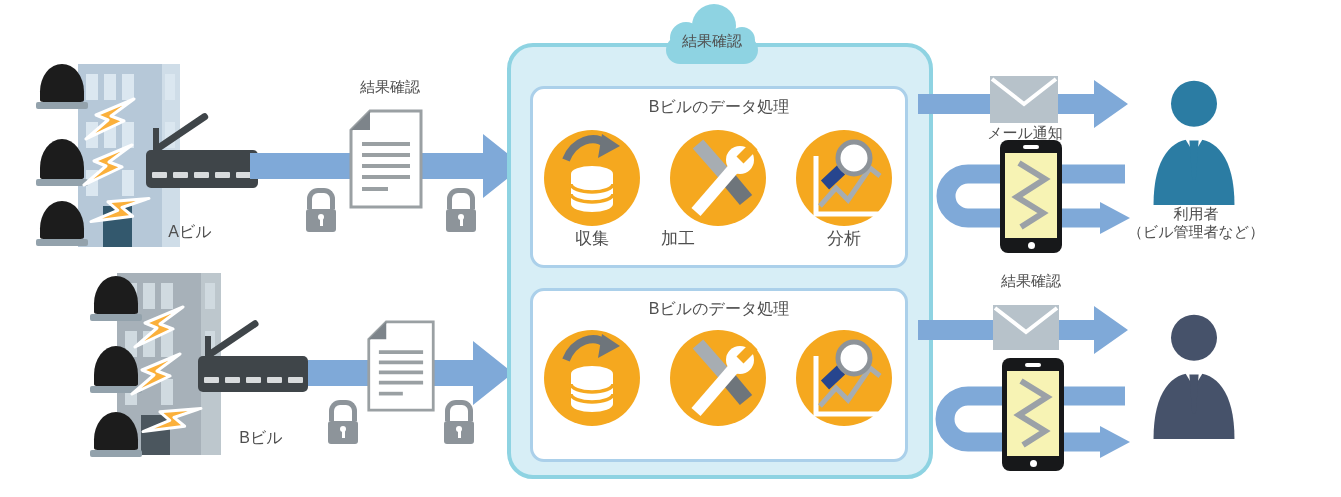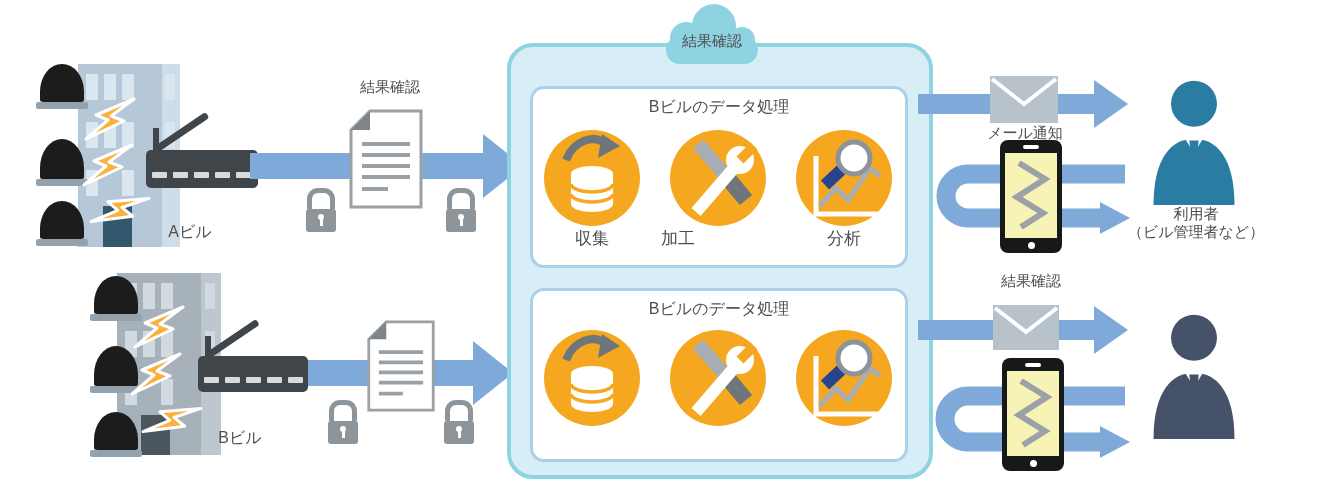--- a/index.html
+++ b/index.html
@@ -166,21 +166,21 @@
 
   <div class="stub" style="left:205px;top:336px;height:22px"></div>
   <div class="antenna" style="left:208px;top:352px;width:60px;transform:rotate(-34deg)"></div>
   <div class="router-body" style="left:198px;top:356px;width:110px;height:36px"></div>
   <div class="router-dash" style="left:204px;top:377px"></div>
   <div class="router-dash" style="left:225px;top:377px"></div>
   <div class="router-dash" style="left:246px;top:377px"></div>
   <div class="router-dash" style="left:267px;top:377px"></div>
   <div class="router-dash" style="left:288px;top:377px"></div>
 
-  <div class="lbl lbl16" style="left:200px;top:428px;width:80px">Bビル</div>
+  <div class="lbl lbl16" style="left:221px;top:428px;width:80px">Bビル</div>
 
   <svg class="abs" style="left:306px;top:339px" width="210" height="68">
     <polygon points="2,21 167,21 167,2 207,34 167,66 167,47 2,47" style="fill:var(--arrow-blue)"></polygon>
   </svg>
 
   <svg class="abs" style="left:366px;top:318px" width="70" height="96" viewBox="0 0 76 102">
     <polygon points="22,3 73,3 73,99 3,99 3,22" style="fill:#fff;stroke:#9aa0a3;stroke-width:3;stroke-linejoin:miter"></polygon>
     <polygon points="22,3 22,22 3,22" style="fill:#7d848a"></polygon>
     <line x1="14" y1="36" x2="62" y2="36" style="stroke:#9aa0a3;stroke-width:4"></line>
     <line x1="14" y1="47" x2="62" y2="47" style="stroke:#9aa0a3;stroke-width:4"></line>

